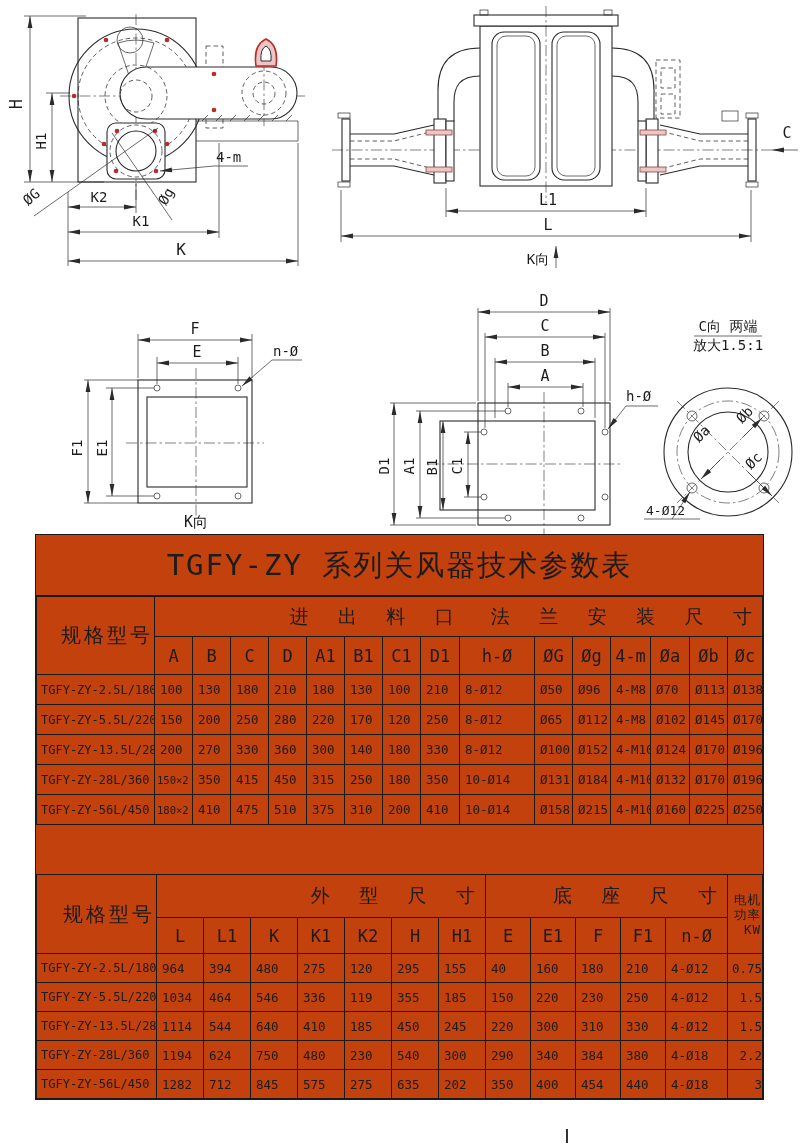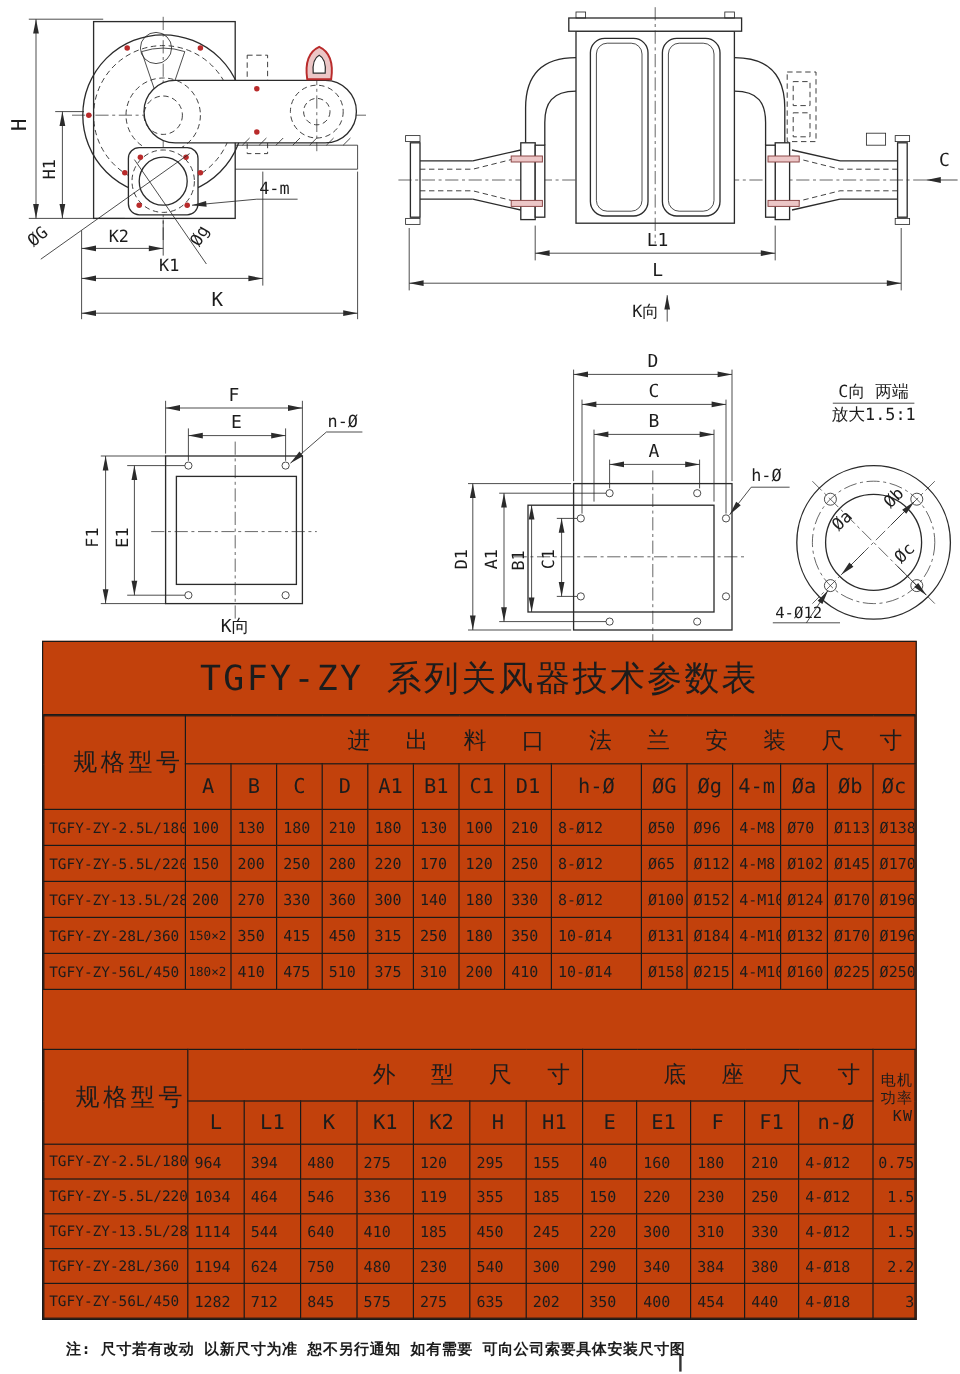--- a/index.html
+++ b/index.html
@@ -555,16 +555,15 @@
             <td>400</td>
             <td>454</td>
             <td>440</td>
             <td>4-Ø18</td>
             <td>3</td>
           </tr>
         </tbody>
   </table>
 </div>
 
-<div class="note">注: 尺寸若有改动 以新尺寸为准 恕不另行通知 如有需要 可向公司索要具体安装尺寸图</div>
 <div class="fold"></div>
 
 </div>
 
 </body></html>

